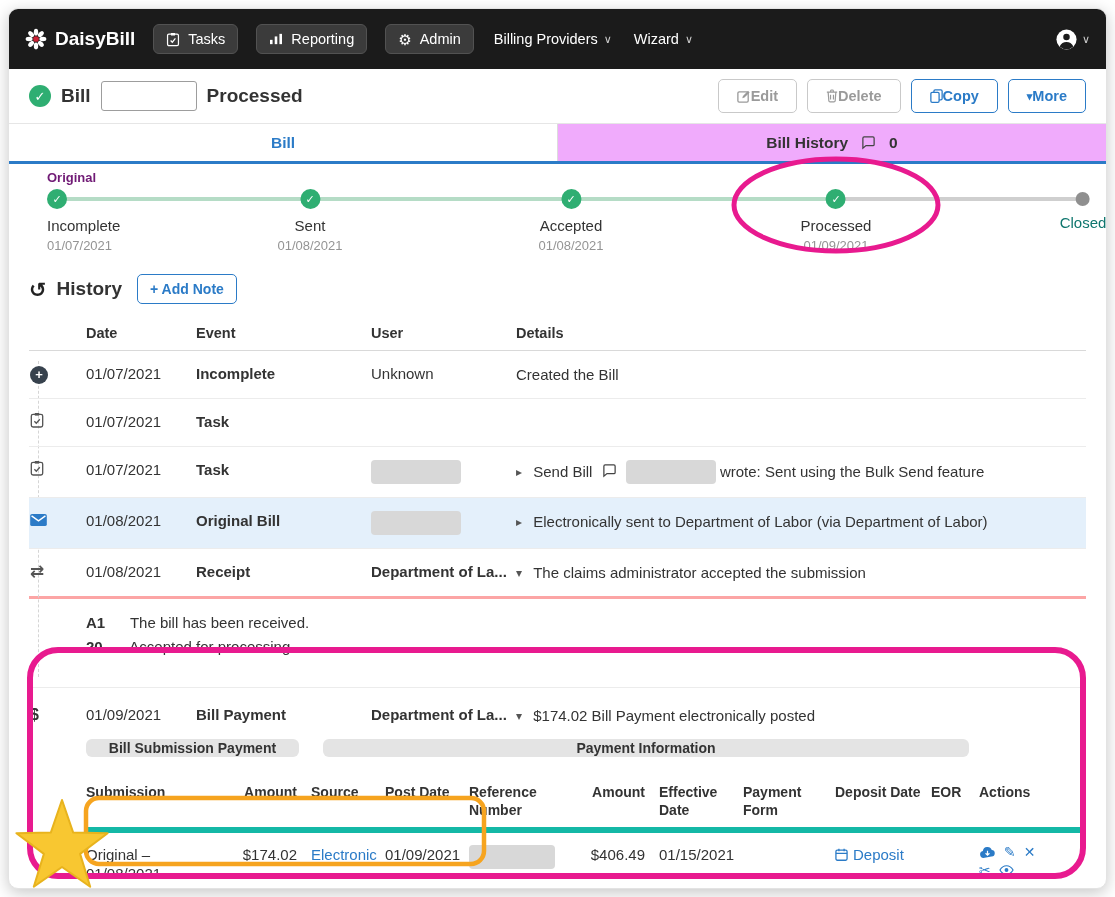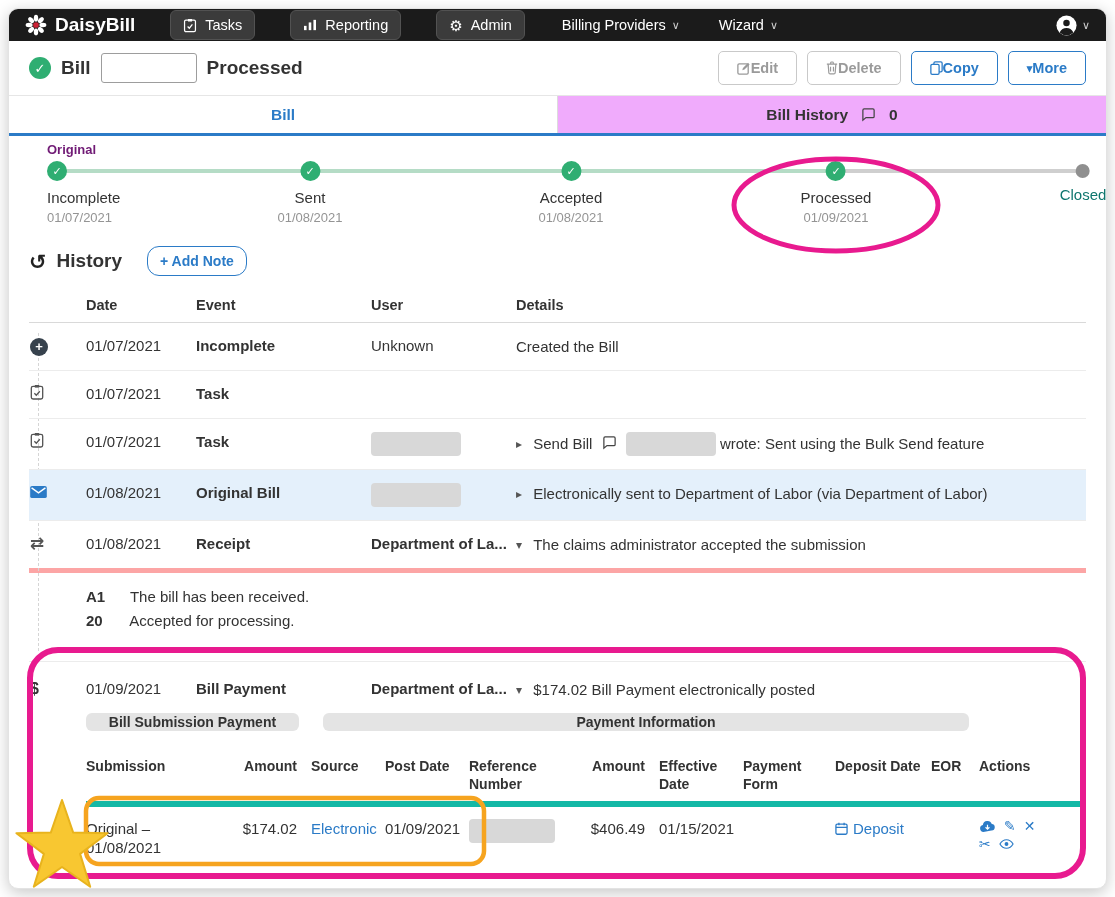--- a/index.html
+++ b/index.html
@@ -2,21 +2,21 @@
 <html><head>
 <meta charset="utf-8">
 <style>
   *{box-sizing:border-box;margin:0;padding:0}
   html,body{width:1115px;height:897px;overflow:hidden}
   body{position:relative;background:#fff;font-family:"Liberation Sans","DejaVu Sans",sans-serif;color:#333;font-size:15px}
   .page{position:absolute;left:8px;top:8px;width:1099px;height:881px;background:#fff;border:1px solid #e3e3e3;
         border-radius:10px;box-shadow:0 4px 16px rgba(0,0,0,.22);overflow:hidden}
 
   
-  .topnav{height:32px;background:#1b1b1b;display:flex;align-items:center;padding:0 16px;gap:35px;color:#fff}
+  .topnav{height:60px;background:#1b1b1b;display:flex;align-items:center;padding:0 16px;gap:18px;color:#fff}
   .brand{display:flex;align-items:center;gap:8px;font-size:19px;font-weight:700;cursor:pointer}
   .nav-btn{display:flex;align-items:center;gap:8px;background:#3b3b3b;border:1px solid #525252;border-radius:6px;
            padding:6px 12px;font-size:14.5px;color:#fff;cursor:pointer}
   .nav-link{display:flex;align-items:center;gap:6px;font-size:14.5px;color:#fff;cursor:pointer;padding:6px 2px}
   .nav-caret{font-size:11px;color:#cfcfcf}
   .nav-right{margin-left:auto;display:flex;align-items:center;gap:4px;cursor:pointer}
   .gear{font-size:15px;line-height:1}
 
   
   .bill-header{height:55px;display:flex;align-items:center;padding:0 20px;gap:10px;border-bottom:1px solid #e6e6e6}
@@ -54,21 +54,21 @@
   .step.s3{left:562px;transform:translateX(-50%)}
   .step.s4{left:827px;transform:translateX(-50%)}
   .step.s5{left:1074px;transform:translateX(-50%)}
   .step.s5 .name{color:#0f766e}
 
   
   .history{padding:12px 20px 0 20px;position:relative}
   .hist-head{display:flex;align-items:center;gap:10px;height:34px;margin-bottom:10px}
   .hist-icon{font-size:21px;font-weight:700;color:#222;line-height:1}
   .hist-title{font-size:19px;font-weight:700}
-  .add-note{margin-left:15px;border:1px solid #2b7bc7;color:#2b7bc7;background:#fff;border-radius:12px;
+  .add-note{margin-left:5px;border:1px solid #2b7bc7;color:#2b7bc7;background:#fff;border-radius:5px;
             padding:6px 12px;font-size:14px;font-weight:600;cursor:pointer}
   .grid{display:grid;grid-template-columns:57px 110px 175px 145px 1fr;align-items:start}
   .thead{border-bottom:1px solid #d9d9d9;font-weight:700;font-size:14.5px}
   .thead .cell{padding:9px 0}
   .rows-wrap{position:relative}
   .rows-wrap::before{content:"";position:absolute;left:9px;top:10px;bottom:220px;border-left:1px dashed #d5d5d5}
   .hrow{border-bottom:1px solid #ececec;position:relative}
   .hrow .cell{padding:13px 6px 13px 0;line-height:20px}
   .hrow .icon-cell{padding-left:1px}
   .hrow.highlight{background:#e4f0fb}
@@ -328,21 +328,21 @@
         <div class="cell icon-cell"><span class="exch">⇄</span></div>
         <div class="cell">01/08/2021</div>
         <div class="cell event">Receipt</div>
         <div class="cell user-bold">Department of La...</div>
         <div class="cell details-cell">
           <span class="caret-toggle">▾</span>
           <span>The claims administrator accepted the submission</span>
         </div>
       </div>
 
-      <div class="codes" style="border-top:5px solid #fca5a5">
+      <div class="codes" style="border-top:3px solid #fca5a5">
         <div>
           <span class="code">A1</span>
           <span>The bill has been received.</span>
         </div>
         <div>
           <span class="code">20</span>
           <span>Accepted for processing.</span>
         </div>
       </div>
 

